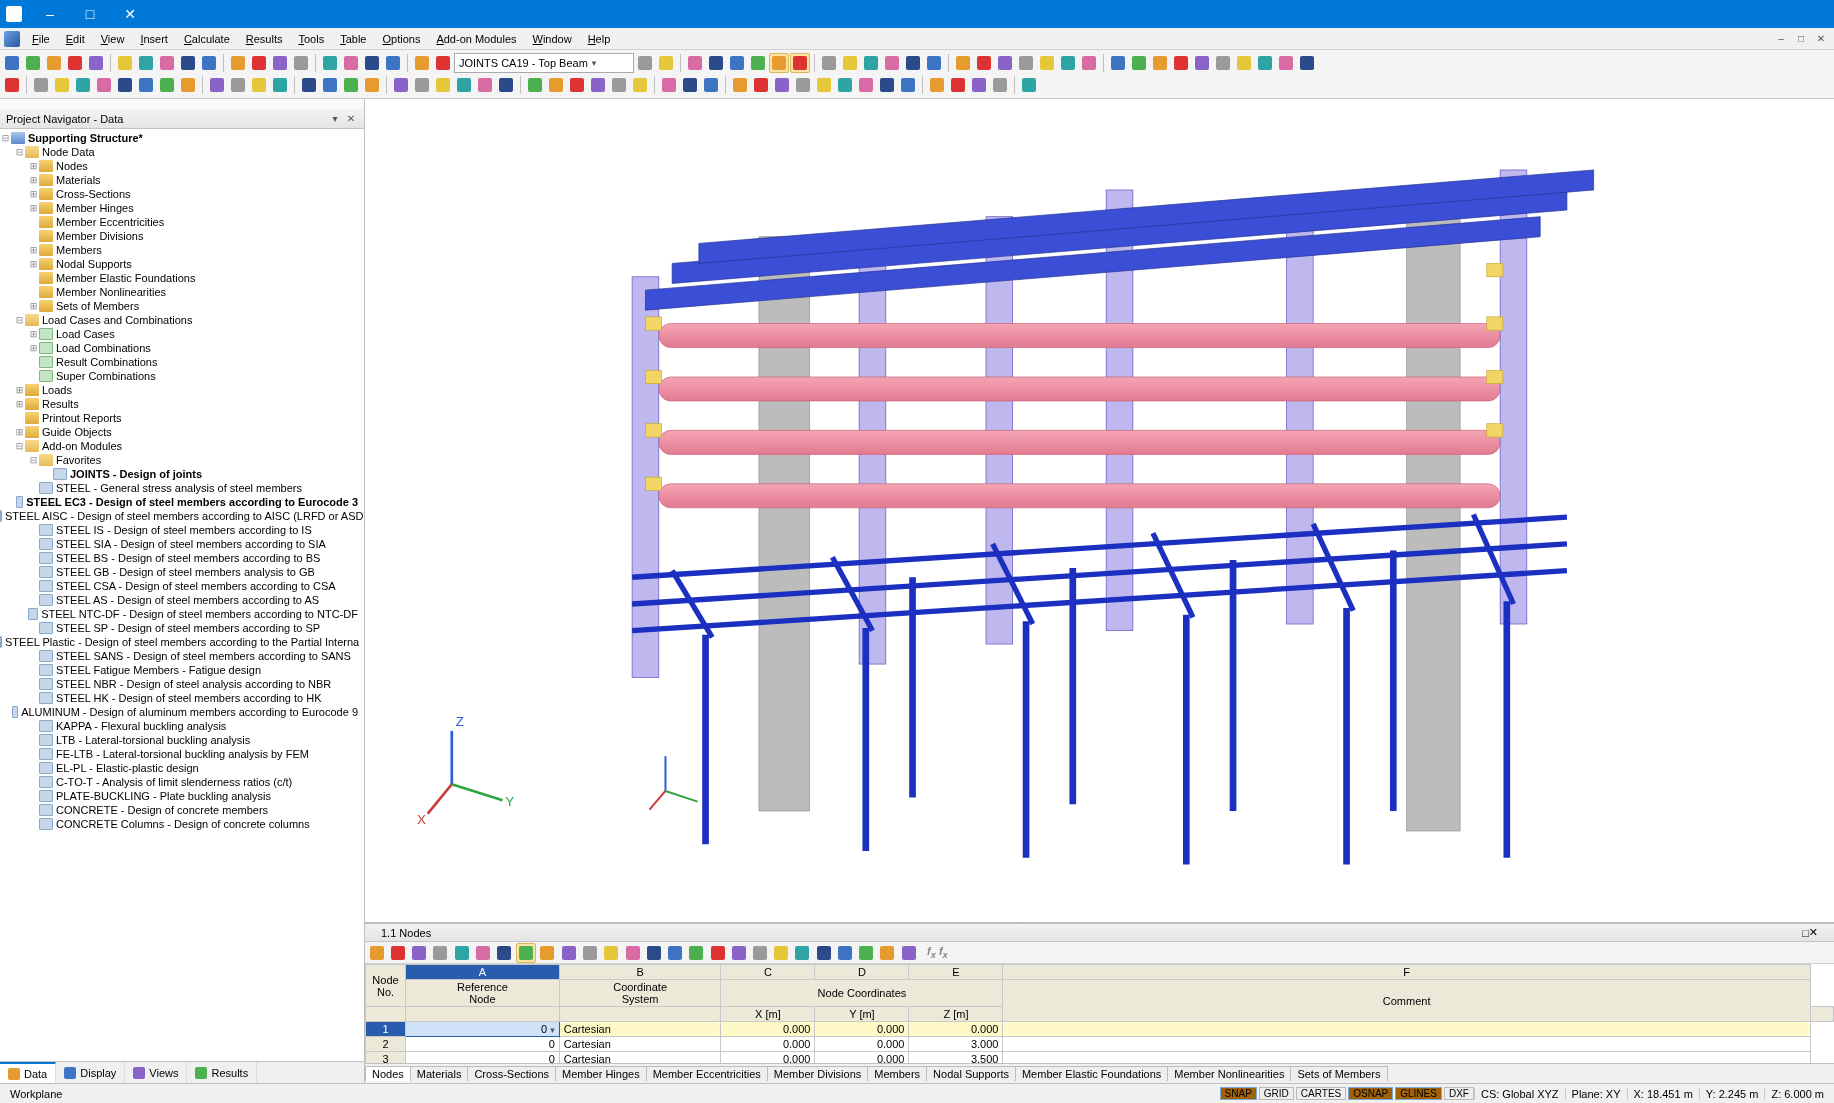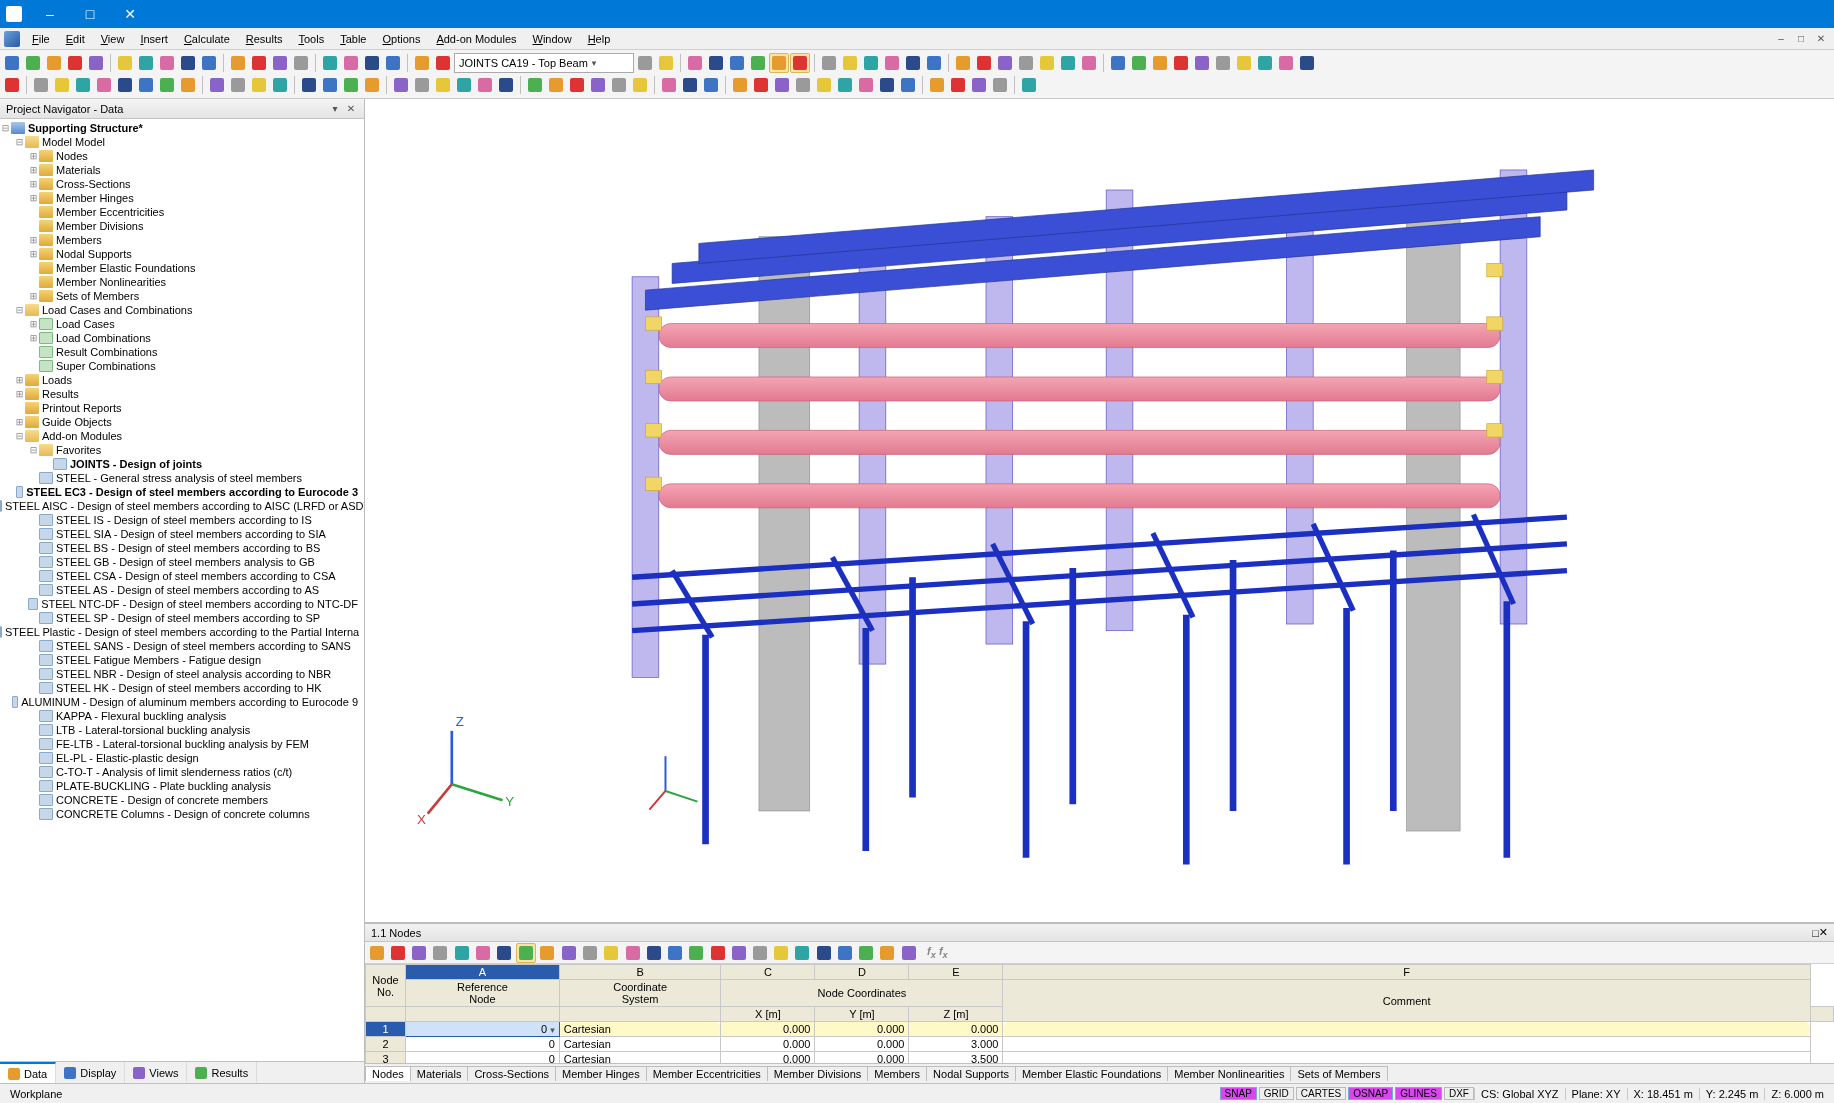--- a/index.html
+++ b/index.html
@@ -25,21 +25,21 @@
 .toolbar-row { display: flex; align-items: center; height: 22px; gap: 1px; flex-wrap: nowrap; overflow: hidden; }
 .toolbar-row .sep { width: 1px; height: 18px; background: #c0c0c0; margin: 0 3px; }
 .tb-btn { width: 20px; height: 20px; display: flex; align-items: center; justify-content: center; border: 1px solid transparent; border-radius: 2px; }
 .tb-btn .ico { width: 14px; height: 14px; border-radius: 2px; }
 .tb-combo { height: 20px; border: 1px solid #aaa; background: #fff; padding: 0 4px; font-size: 11px; display: flex; align-items: center; gap: 4px; }
 .tb-combo .dd { font-size: 9px; color: #555; }
 
 
 .main { flex: 1; display: flex; min-height: 0; }
 .sidebar { width: 365px; display: flex; flex-direction: column; border-right: 1px solid #bdbdbd; background: #fafafa; }
-.panel-title { height: 20px; background: linear-gradient(#f4f4f4,#e4e4e4); border-bottom: 1px solid #c4c4c4; display: flex; align-items: center; padding: 0 6px; font-size: 11px; }
+.panel-title { height: 20px; background: linear-gradient(#f4f4f4,#e4e4e4); border-bottom: 1px solid #c4c4c4; display: flex; align-items: center; padding: 0 6px; font-size: 11px; margin-top: 10px; }
 .panel-title .spacer { flex: 1; }
 .panel-title .p-btn { width: 14px; height: 14px; display: flex; align-items: center; justify-content: center; font-size: 10px; color: #555; margin-left: 2px; }
 
 .tree { flex: 1; overflow-y: auto; overflow-x: auto; background: #fff; font-size: 11px; padding: 2px 0; }
 .tree-node { display: flex; align-items: center; height: 14px; padding-right: 6px; white-space: nowrap; }
 .tree-node .tw { width: 11px; text-align: center; color: #888; font-size: 9px; cursor: default; }
 .tree-node .ind { display: inline-block; }
 .tree-node .nico { width: 14px; height: 12px; margin-right: 3px; border-radius: 1px; }
 .tree-node.bold .lbl { font-weight: bold; }
 .fico-folder { background: linear-gradient(#f4d373,#e0a93a); }
@@ -53,21 +53,21 @@
 .nav-tabs .tab .tico { width: 12px; height: 12px; border-radius: 2px; }
 .nav-tabs .tab.active { background: #fff; border-top: 2px solid #0078d7; }
 
 
 .content { flex: 1; display: flex; flex-direction: column; min-width: 0; }
 .viewport { flex: 1; background: #ffffff; position: relative; overflow: hidden; border-bottom: 1px solid #bdbdbd; }
 .viewport svg { width: 100%; height: 100%; }
 
 
 .table-panel { height: 160px; display: flex; flex-direction: column; border-top: 1px solid #bdbdbd; }
-.table-title { height: 18px; background: linear-gradient(#f2f2f2,#e4e4e4); border-bottom: 1px solid #c4c4c4; display: flex; align-items: center; padding: 0 6px; font-size: 11px; }
+.table-title { height: 18px; background: linear-gradient(#f2f2f2,#e4e4e4); border-bottom: 1px solid #c4c4c4; display: flex; align-items: center; padding: 0 16px; font-size: 11px; }
 .table-title .spacer { flex: 1; }
 .table-toolbar { height: 22px; display: flex; align-items: center; gap: 1px; background: #f4f4f4; border-bottom: 1px solid #d0d0d0; padding: 0 2px; font-weight: bold; }
 .grid { flex: 1; overflow: auto; background: #fff; font-size: 11px; }
 .grid table { border-collapse: collapse; width: 100%; }
 .grid th, .grid td { border: 1px solid #c8c8c8; padding: 1px 4px; font-weight: normal; }
 .grid th { background: #ece9d8; }
 .grid .colhdr-top th { background: #ece9d8; text-align: center; }
 .grid .rowhdr { background: #ece9d8; text-align: center; width: 40px; }
 .grid tr.sel td { background: #fff9c8; }
 .grid tr.sel .rowhdr { background: #2a5cad; color: #fff; }
@@ -77,21 +77,21 @@
 
 .table-tabs { height: 20px; display: flex; align-items: center; background: #f0f0f0; border-top: 1px solid #c0c0c0; overflow: hidden; }
 .table-tabs .ttab { padding: 1px 6px; border: 1px solid #bdbdbd; border-bottom: none; margin-right: -1px; background: #eee; font-size: 11px; white-space: nowrap; }
 .table-tabs .ttab.active { background: #fff; font-weight: normal; }
 
 
 .statusbar { height: 20px; background: #f0f0f0; border-top: 1px solid #c0c0c0; display: flex; align-items: center; font-size: 11px; padding: 0 4px; }
 .statusbar .cell { padding: 0 6px; border-left: 1px solid #c8c8c8; }
 .statusbar .cell:first-child { border-left: none; }
 .statusbar .toggle { padding: 0 4px; border: 1px solid #bbb; margin-left: 2px; background: #eee; font-size: 10px; }
-.statusbar .toggle.on { background: #d946ef; border-color: #7aa8d8; }
+.statusbar .toggle.on { background: #a16207; border-color: #7aa8d8; }
 .statusbar .spacer { flex: 1; }
 
 
 .c-blue { background:#3d74c4; } .c-green { background:#4caf50; } .c-red { background:#d33; }
 .c-orange { background:#e69b2f; } .c-purple { background:#8a63c9; } .c-gray { background:#9a9a9a; }
 .c-yellow { background:#e6c73a; } .c-teal { background:#2fa4a4; } .c-pink { background:#d86aa4; }
 .c-navy { background:#2a4a8a; }
 
 .tb-btn.active { background:#fbe3a3; border-color:#d8b65a; }
 .fx-cell { padding:0 4px; color:#888; font-style:italic; }
@@ -460,21 +460,21 @@
         <div class="tree-node bold">
           <span class="ind" style="width: 0px;"></span>
           <span class="tw">⊟</span>
           <span class="nico fico-model"></span>
           <span class="lbl">Supporting Structure*</span>
         </div>
         <div class="tree-node">
           <span class="ind" style="width: 14px;"></span>
           <span class="tw">⊟</span>
           <span class="nico fico-folder-open"></span>
-          <span class="lbl">Model Model</span>
+          <span class="lbl">Node Data</span>
         </div>
         <div class="tree-node">
           <span class="ind" style="width: 28px;"></span>
           <span class="tw">⊞</span>
           <span class="nico fico-folder"></span>
           <span class="lbl">Nodes</span>
         </div>
         <div class="tree-node">
           <span class="ind" style="width: 28px;"></span>
           <span class="tw">⊞</span>

